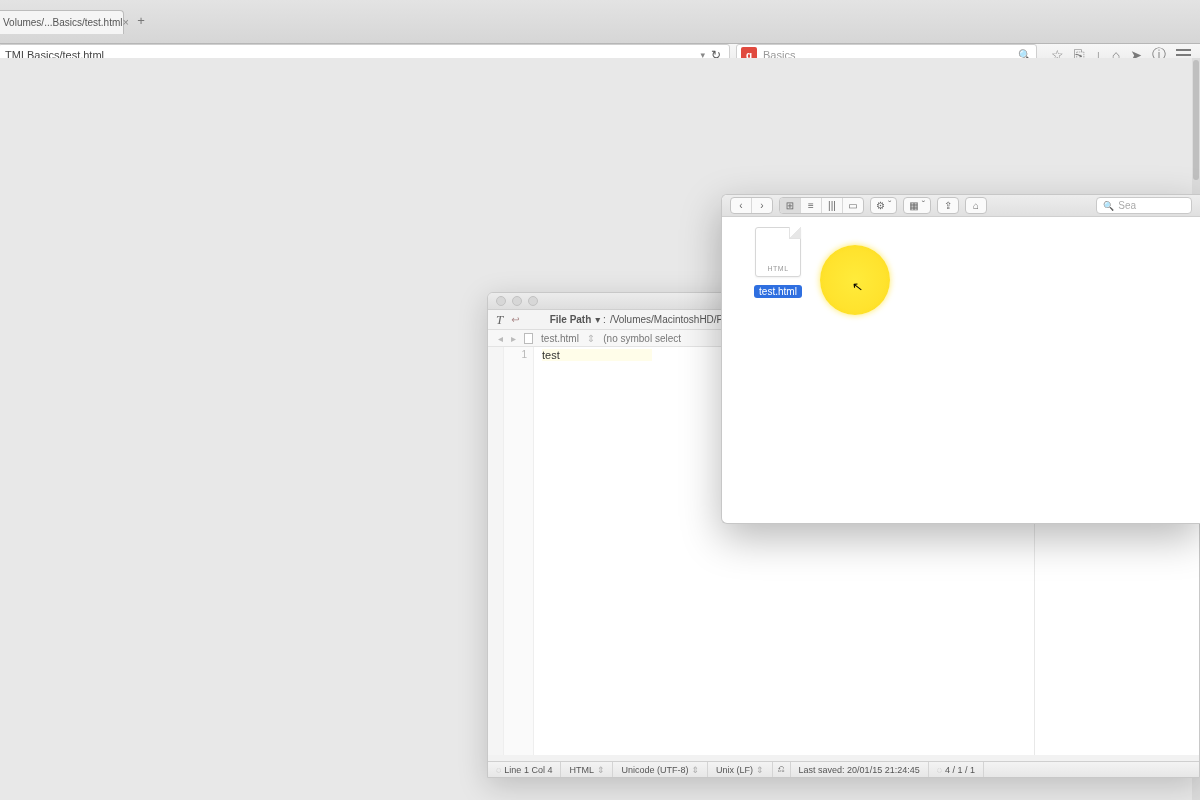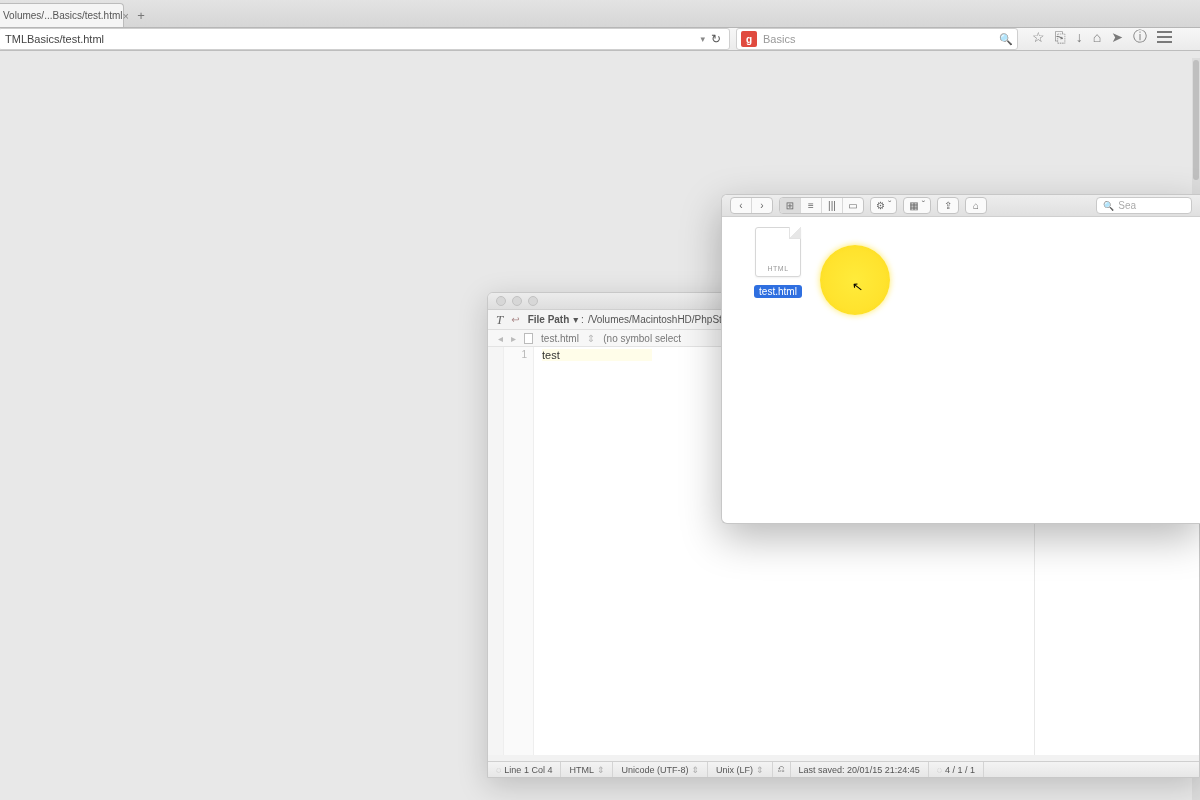--- a/index.html
+++ b/index.html
@@ -1,24 +1,24 @@
 <!DOCTYPE html>
 <html><head>
 <meta charset="utf-8">
 <style>
   * { box-sizing: border-box; margin: 0; padding: 0; font-family: -apple-system, "Helvetica Neue", Arial, sans-serif; }
   html, body { width: 1200px; height: 800px; overflow: hidden; background: #e6e6e6; }
 
   
   .browser { position: absolute; left: 0; top: 0; width: 1200px; height: 800px; background: #e8e8e8; }
-  .tab-strip { height: 28px; background: linear-gradient(#e3e3e3,#d6d6d6); display: flex; align-items: flex-end; padding: 0 0 0 0; border-bottom: 1px solid #b6b6b6; }
+  .tab-strip { height: 44px; background: linear-gradient(#e3e3e3,#d6d6d6); display: flex; align-items: center; padding: 0 0 0 0; border-bottom: 1px solid #b6b6b6; }
   .tab { height: 24px; width: 128px; background: #f5f5f5; border: 1px solid #bcbcbc; border-bottom: none; border-radius: 4px 4px 0 0; display: flex; align-items: center; font-size: 10px; color: #555; padding: 0 6px; position: relative; margin-left: -4px; }
   .tab .close { margin-left: auto; color: #888; font-size: 11px; }
   .new-tab { width: 22px; height: 18px; margin-left: 6px; margin-bottom: 3px; display:flex; align-items:center; justify-content:center; color:#777; font-size:13px; }
-  .url-row { height: 23px; background: linear-gradient(#f7f7f7,#ebebeb); border-bottom: 1px solid #bdbdbd; display: flex; align-items: flex-start; padding: 0 20px 0 0; gap: 6px; }
+  .url-row { height: 23px; background: linear-gradient(#f7f7f7,#ebebeb); border-bottom: 1px solid #bdbdbd; display: flex; align-items: center; padding: 0 1px 0 0; gap: 6px; }
   .url-box { flex: 0 0 732px; height: 22px; background: #fff; border: 1px solid #cfcfcf; border-radius: 3px; display: flex; align-items: center; padding: 0 6px; font-size: 11px; color: #444; margin-left: -2px; }
   .url-box .dropdown { margin-left:auto; color:#888; font-size:9px; padding-right:4px;}
   .reload { color:#555; font-size:12px; padding:0 2px;}
   .search-box { flex: 1; height: 22px; background:#fff; border:1px solid #cfcfcf; border-radius:3px; display:flex; align-items:center; padding:0 4px; font-size:11px; color:#999; gap:6px;}
   .g-badge { width:16px; height:16px; background:#e04a3f; color:#fff; font-size:10px; font-weight:bold; display:flex; align-items:center; justify-content:center; border-radius:2px;}
   .search-box .mag { margin-left:auto; color:#777; font-size:11px;}
   .tb-icons { display:flex; align-items:center; gap:10px; padding:0 8px; color:#7a7a7a; }
   .tb-icons span, .tb-icons div { font-size:14px; }
   .burger { width:15px; height:12px; display:flex; flex-direction:column; justify-content:space-between;}
   .burger div{height:2px;background:#7a7a7a;}
@@ -27,21 +27,21 @@
   .vscroll .thumb{ position:absolute; left:1px; top:2px; width:6px; height:120px; background:#bfbfbf; border-radius:3px;}
 
   
   .editor { position:absolute; left:487px; top:292px; width:713px; height:486px; background:#f2f2f2; border:1px solid #c8c8c8; border-radius:6px 0 0 0; box-shadow: 0 8px 30px rgba(0,0,0,.18); overflow:hidden;}
   .ed-titlebar{ height:17px; background:linear-gradient(#ececec,#dedede); display:flex; align-items:center; gap:6px; padding:0 8px; border-bottom:1px solid #cfcfcf;}
   .dot{width:10px;height:10px;border-radius:50%; background:#d7d7d7; border:1px solid #c2c2c2;}
   .ed-tools{ height:20px; background:#f4f4f4; border-bottom:1px solid #dedede; display:flex; align-items:center; gap:8px; padding:0 8px; font-size:10px; color:#555;}
   .ed-tools .T{ font-family: Georgia, serif; font-style:italic; font-size:13px; color:#666;}
   .ed-tools .wrap{ color:#a88;}
   .ed-path{ display:flex; gap:4px; align-items:center;}
-  .ed-path b{font-weight:600;}
+  .ed-path b{font-weight:600;margin-left:22px;}
   .ed-crumb{ height:17px; background:#f7f7f7; border-bottom:1px solid #e3e3e3; display:flex; align-items:center; gap:8px; padding:0 10px; font-size:10px; color:#777;}
   .ed-crumb .arrow{color:#bbb;}
   .doc-ico{width:9px;height:11px;border:1px solid #bbb;background:#fff;position:relative;}
   .ed-body{ display:flex; height:408px; background:#fff;}
   .gutter-a{width:16px;background:#f5f5f5;border-right:1px solid #eee;}
   .gutter-b{width:30px;background:#fafafa;border-right:1px solid #eee; text-align:right; padding:2px 6px 0 0; font-size:10px; color:#b7b7b7; font-family:Menlo,monospace;}
   .code{ flex:1; font-family:Menlo,monospace; font-size:11px; color:#333; padding:2px 8px; position:relative;}
   .code-line{ background:#fffde9; display:inline-block; padding-right:92px;}
   .ed-status{ position:absolute; left:0; bottom:0; height:16px; width:100%; background:linear-gradient(#f3f3f3,#e7e7e7); border-top:1px solid #cfcfcf; display:flex; align-items:center; font-size:9px; color:#555;}
   .ed-status .cell{ padding:0 8px; border-right:1px solid #d4d4d4; height:100%; display:flex; align-items:center; gap:3px;}

